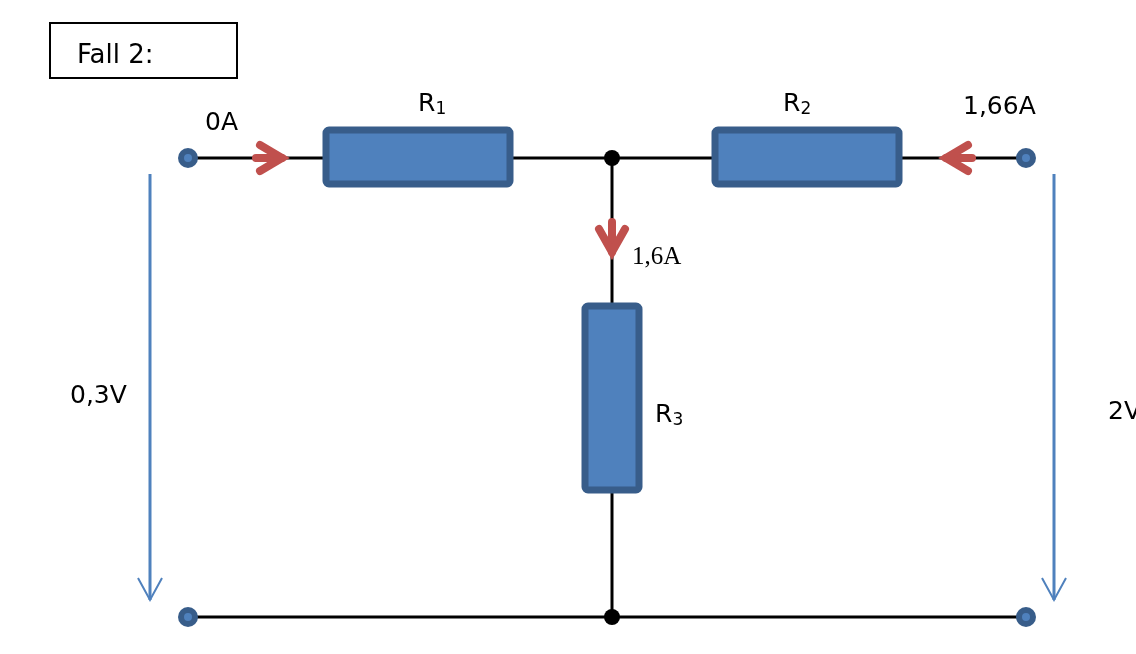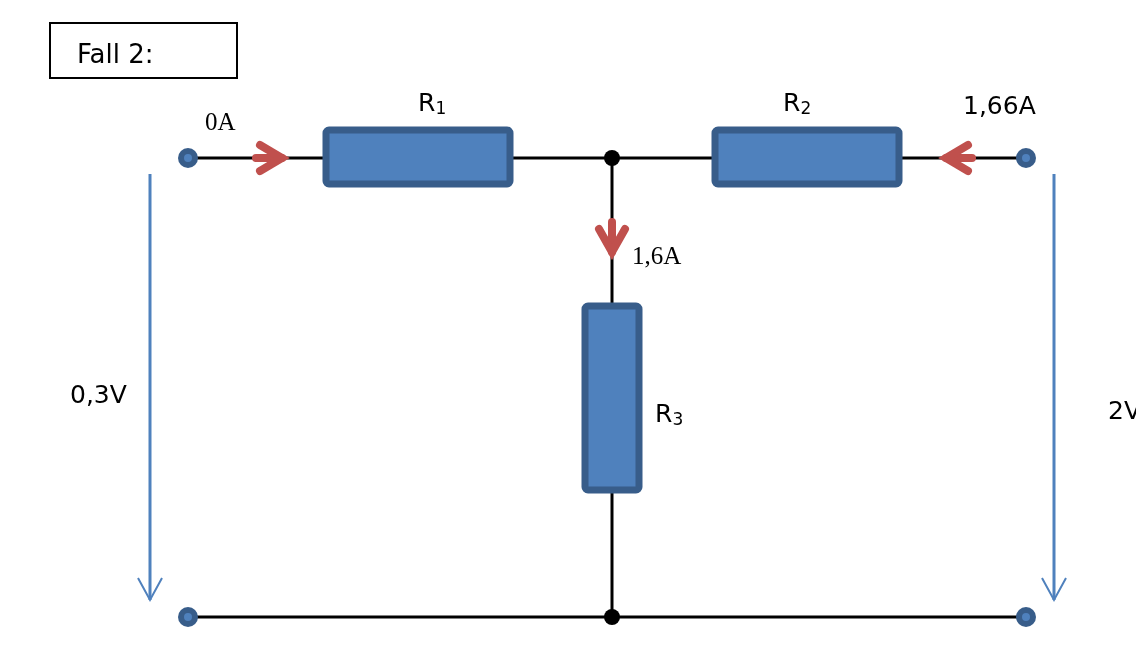--- a/index.html
+++ b/index.html
@@ -86,18 +86,18 @@
 <div class="lbl" style="left:418px; top:90px;">
   <span>R</span><sub>1</sub>
 </div>
 <div class="lbl" style="left:783px; top:90px;">
   <span>R</span><sub>2</sub>
 </div>
 <div class="lbl" style="left:655px; top:401px;">
   <span>R</span><sub>3</sub>
 </div>
 
-<div class="lbl" style="left:205px; top:109px;font-family:Liberation Serif, serif;">0A</div>
+<div class="lbl" style="left:205px; top:109px;">0A</div>
 <div class="lbl" style="left:963px; top:93px;text-align:center;">1,66A</div>
 <div class="lbl" style="left:632px; top:243px;font-family:Liberation Serif, serif;">1,6A</div>
 
 <div class="lbl" style="left:70px; top:382px;">0,3V</div>
 <div class="lbl" style="left:1070px; top:398px;margin-left:38px;">2V</div>
 
 </body></html>

